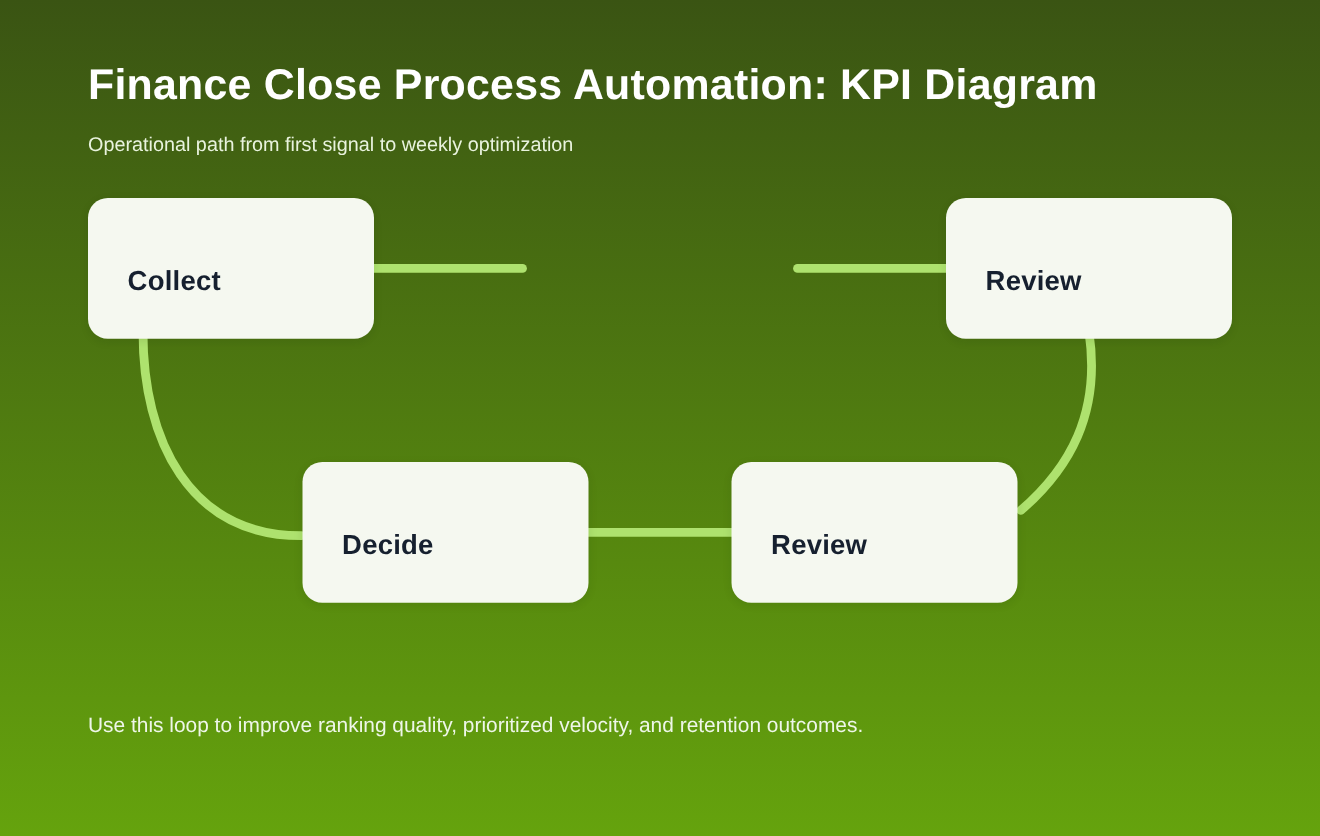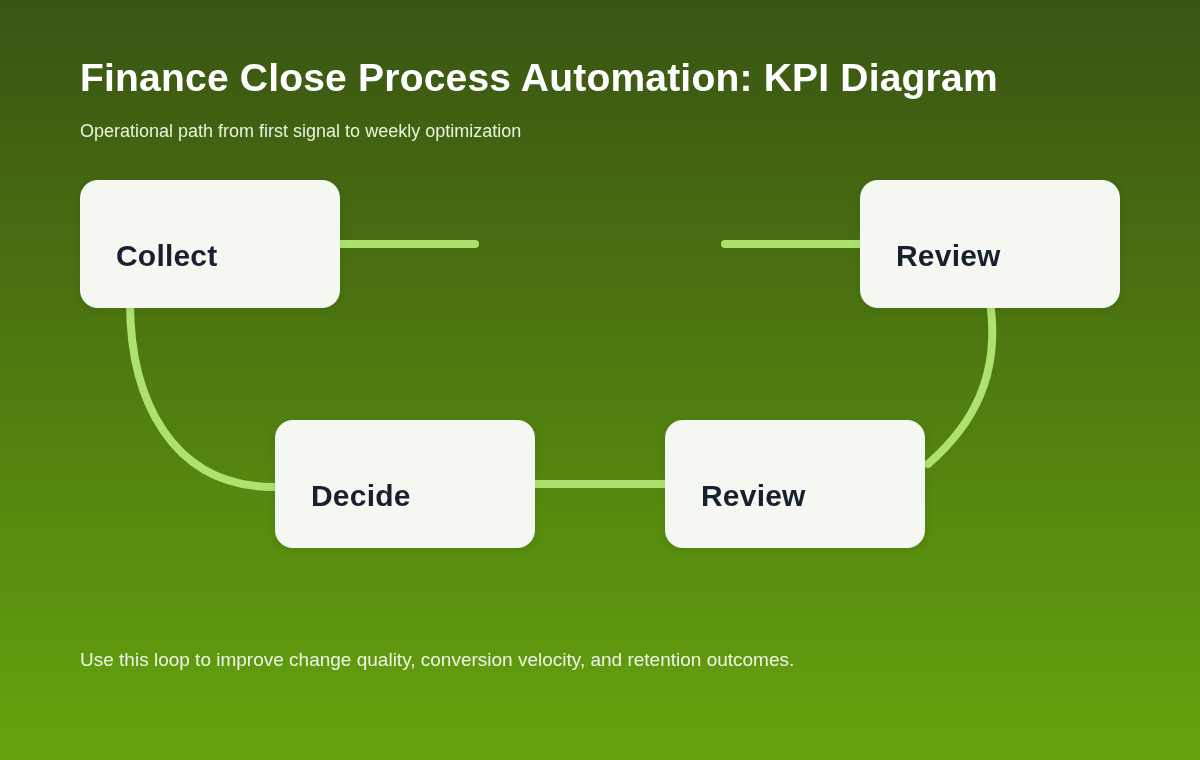--- a/index.html
+++ b/index.html
@@ -63,21 +63,21 @@
     height: 128px;
     background: var(--node-background);
     border-radius: 18px;
     display: flex;
     align-items: center;
     padding-left: 36px;
     z-index: 2;
     box-shadow: 0 2px 8px rgba(20, 40, 5, 0.10);
   }
   .node-label {
-    font-size: 30px;
+    font-size: 25px;
     font-weight: bold;
     color: var(--node-text);
     letter-spacing: 0.2px;
     margin-top: 24px;
   }
   .node-collect      { left: 80px;  top: 180px; }
   .node-close        { left: 470px; top: 180px; }
   .node-review-top   { left: 860px; top: 180px; }
   .node-decide       { left: 275px; top: 420px; }
   .node-review-bottom{ left: 665px; top: 420px; }
@@ -120,15 +120,15 @@
   <div class="node node-review-top">
     <span class="node-label">Review</span>
   </div>
   <div class="node node-decide">
     <span class="node-label">Decide</span>
   </div>
   <div class="node node-review-bottom">
     <span class="node-label">Review</span>
   </div>
 
-  <div class="footer-line-1">Use this loop to improve change quality, conversion velocity, and retention outcomes.</div>
+  <div class="footer-line-1">Use this loop to improve ranking quality, prioritized velocity, and retention outcomes.</div>
 
 </div>
 
 </body></html>

